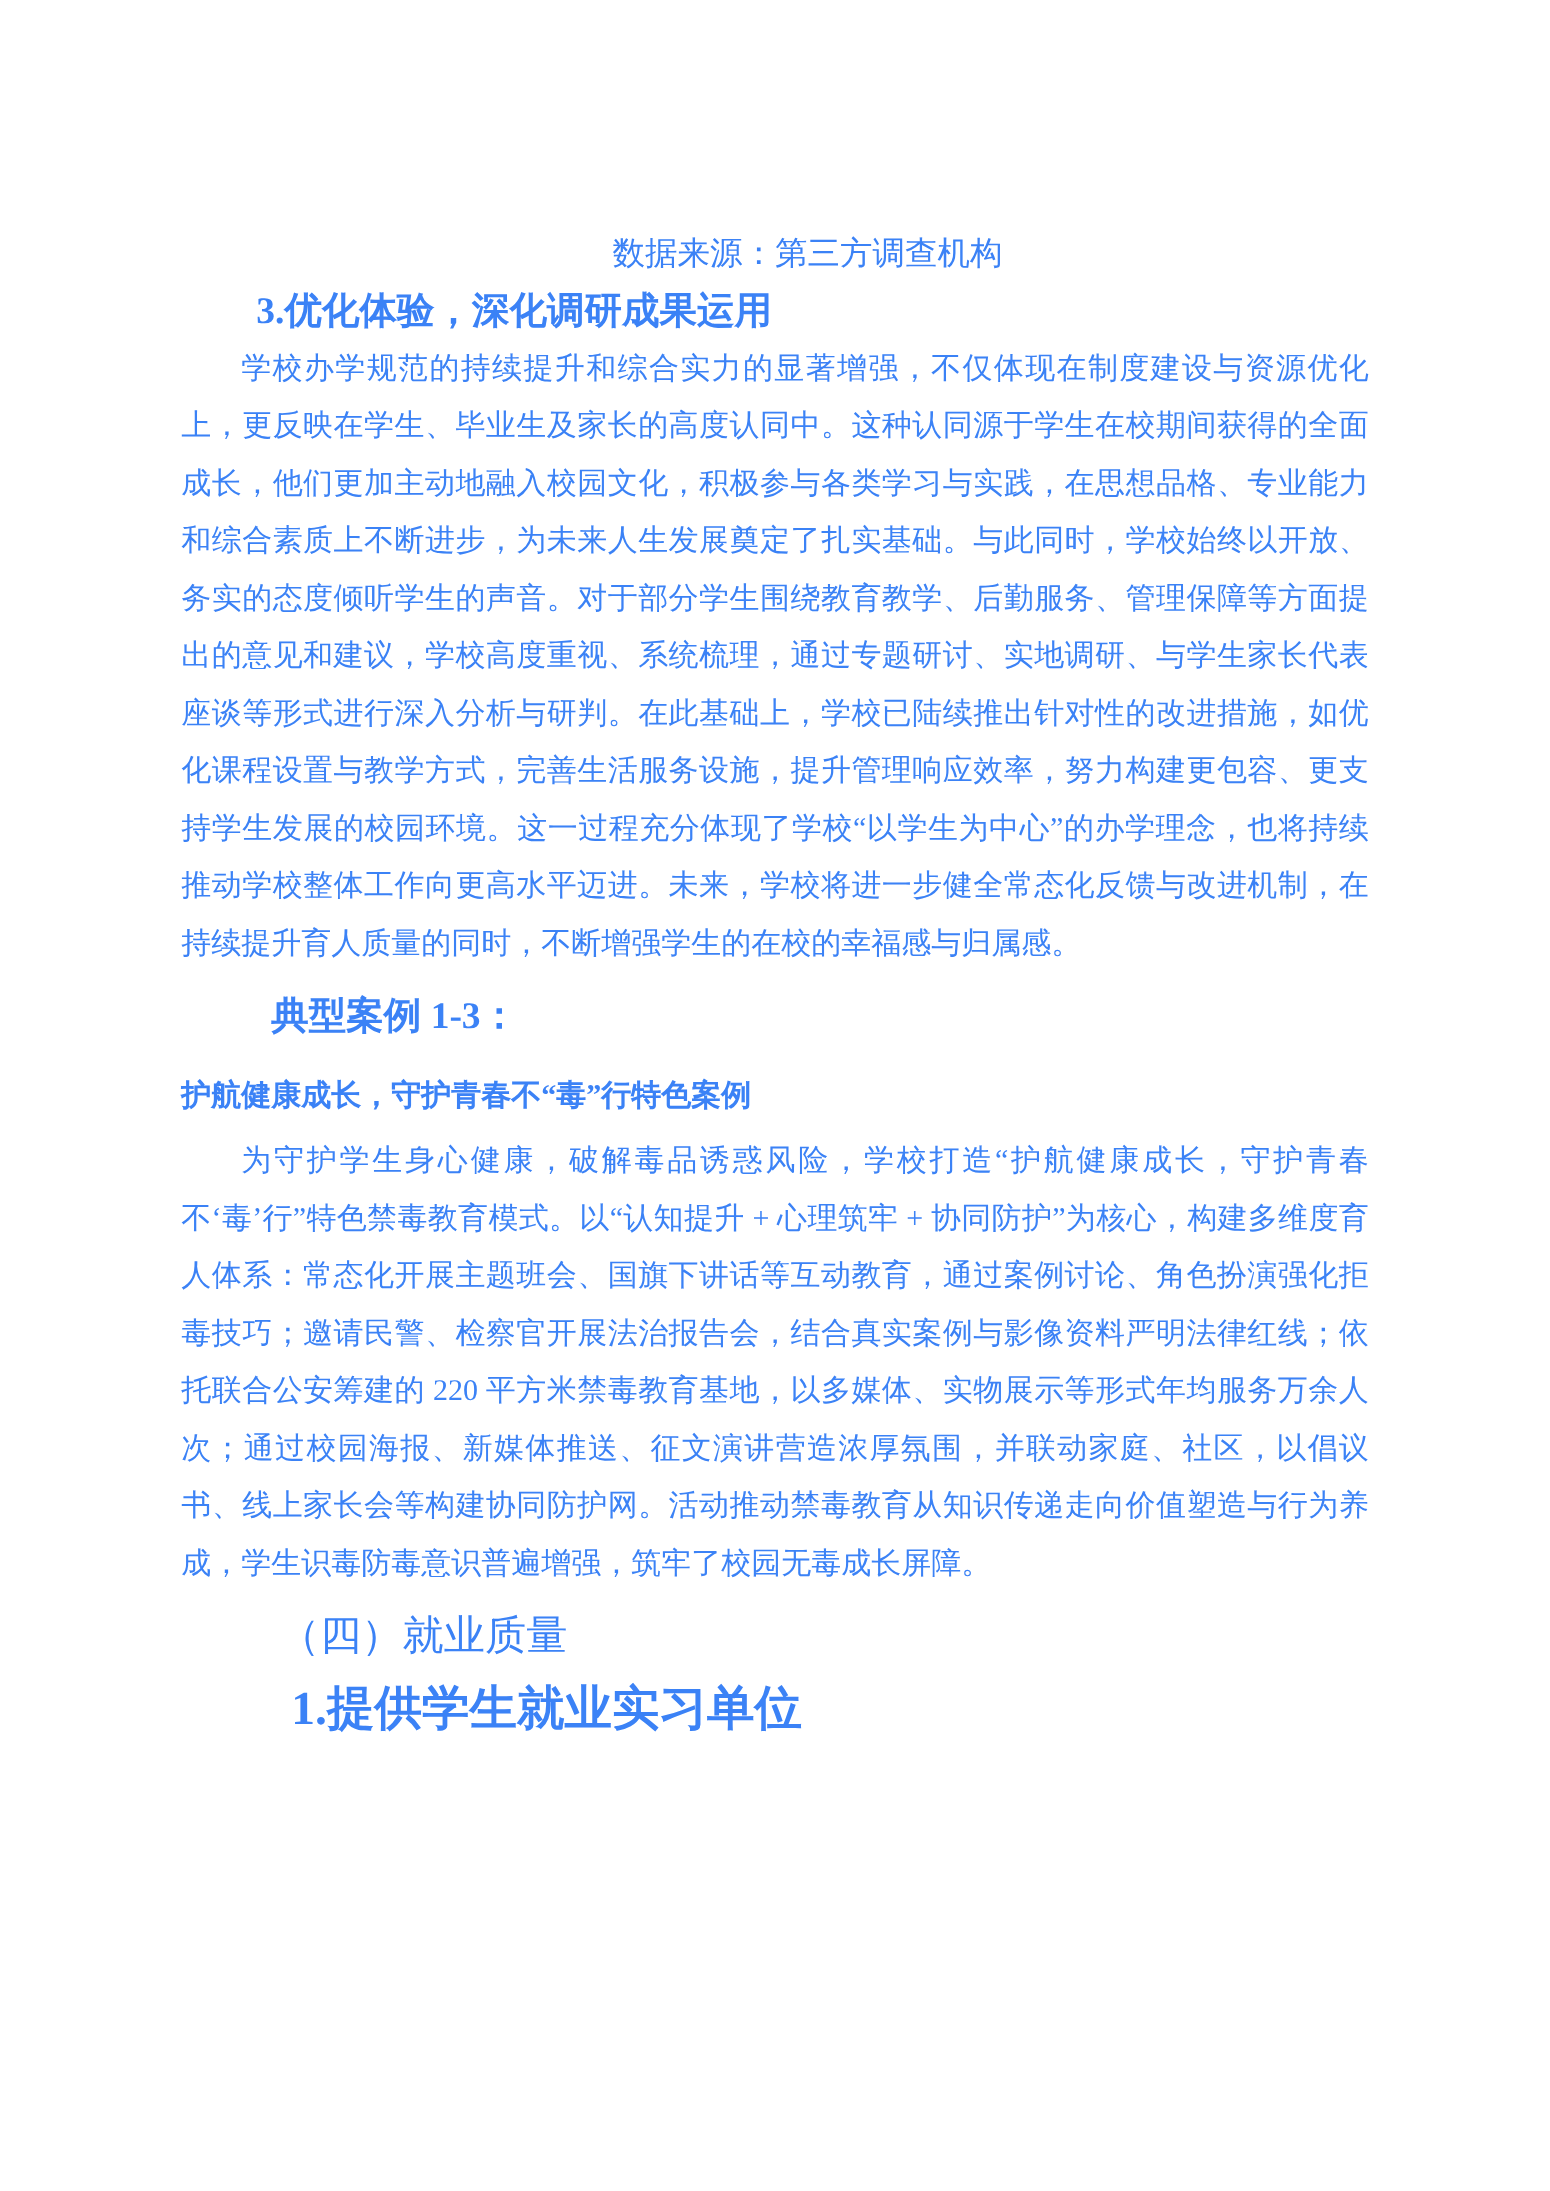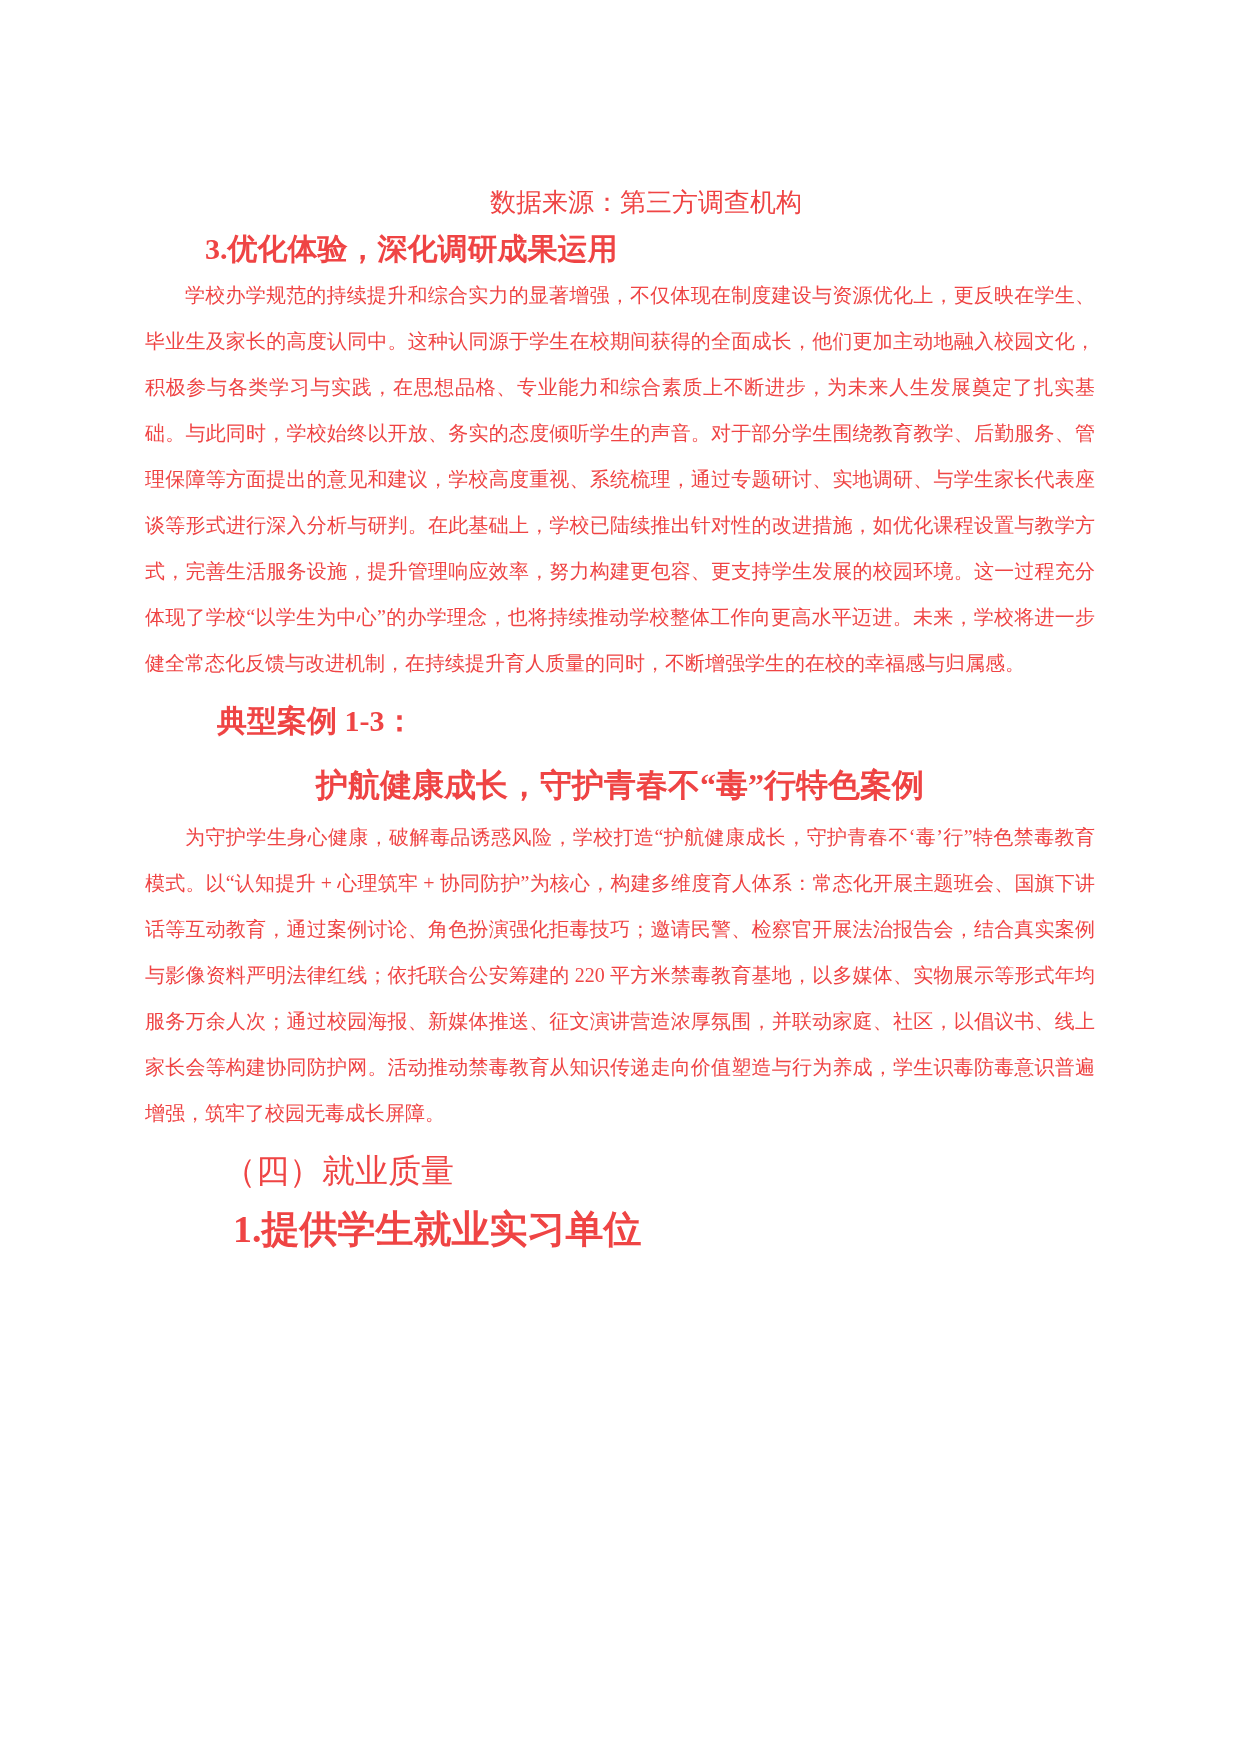--- a/index.html
+++ b/index.html
@@ -5,21 +5,21 @@
   html, body {
     margin: 0;
     padding: 0;
     background: #ffffff;
   }
   .page {
     position: relative;
     width: 1240px;
     height: 1753px;
     background: #ffffff;
-    color: #ef4444;
+    color: #3b82f6;
     font-family: "Liberation Serif", "DejaVu Serif", serif;
     overflow: hidden;
     text-decoration: underline;
   }
   .content {
     position: absolute;
     left: 145px;
     top: 180px;
     width: 950px;
   }
@@ -32,39 +32,39 @@
   }
   .section-heading {
     margin: 0;
     font-size: 30px;
     line-height: 46px;
     font-weight: 700;
     text-indent: 2em;
   }
   .body-paragraph {
     margin: 0;
-    font-size: 20px;
+    font-size: 24px;
     line-height: 46px;
     font-weight: 400;
     text-indent: 2em;
     text-align: justify;
   }
   .case-label {
     margin: 12px;
     font-size: 30px;
     line-height: 46px;
     font-weight: 700;
     text-indent: 2em;
   }
   .case-title {
     margin: 0;
-    font-size: 32px;
+    font-size: 24px;
     line-height: 58px;
     font-weight: 700;
-    text-align: center;
+    text-align: left;
   }
   .subsection-heading {
     margin: 12px;
     font-size: 33px;
     line-height: 46px;
     font-weight: 400;
     text-indent: 2em;
   }
   .subsection-heading-bold {
     margin: 12px;

